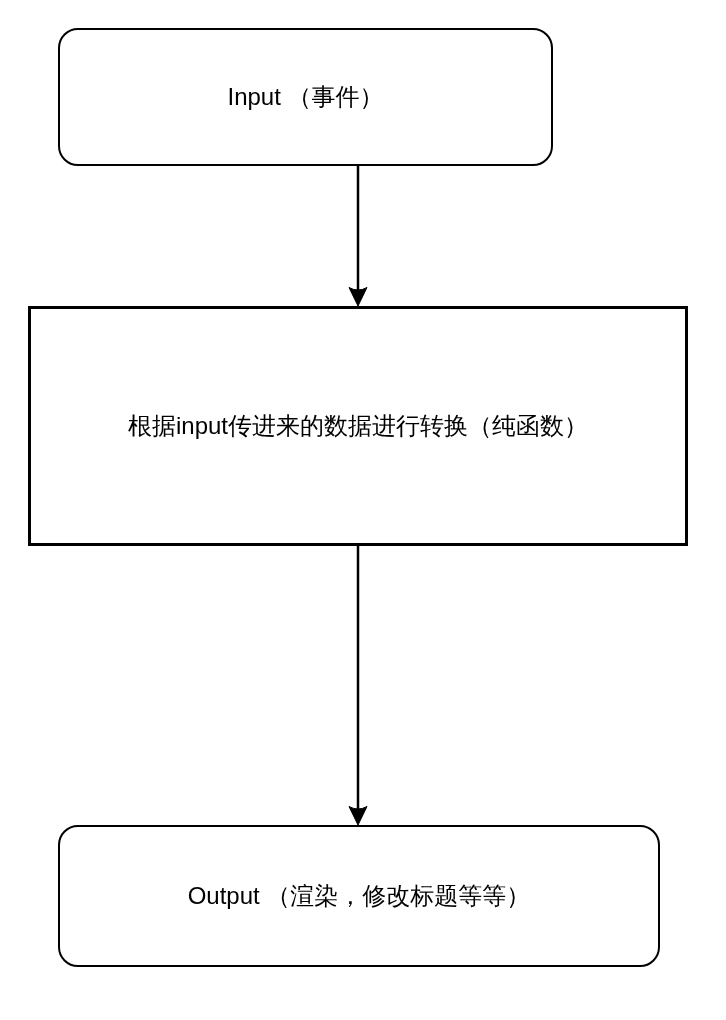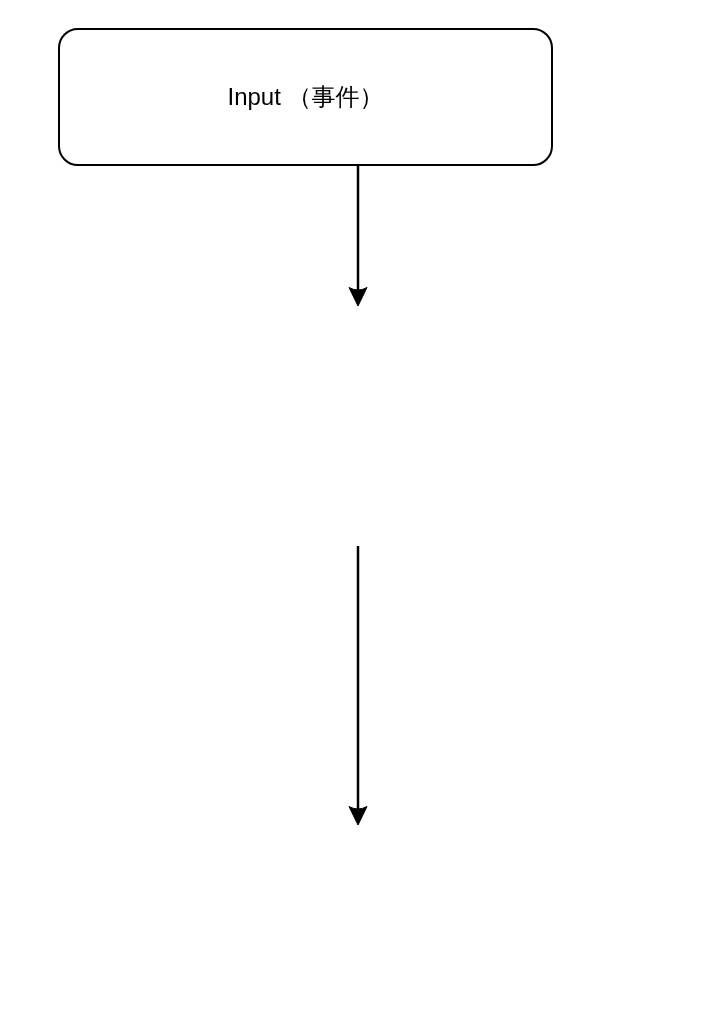--- a/index.html
+++ b/index.html
@@ -75,15 +75,21 @@
     <g>
       <line x1="358" y1="546" x2="358" y2="810" stroke="#000000" stroke-width="2.5"></line>
       <path d="M 358 825 L 349 806.5 Q 358 811.5 367 806.5 Z" fill="#000000" stroke="#000000"></path>
     </g>
   </svg>
 
   <div class="node rounded" id="node-input">
     <span>Input （事件）</span>
   </div>
 
+  <div class="node" id="node-transform">
+    <span>根据input传进来的数据进行转换（纯函数）</span>
+  </div>
 
+  <div class="node rounded" id="node-output">
+    <span>Output （渲染，修改标题等等）</span>
+  </div>
 
 </div>
 
 </body></html>

